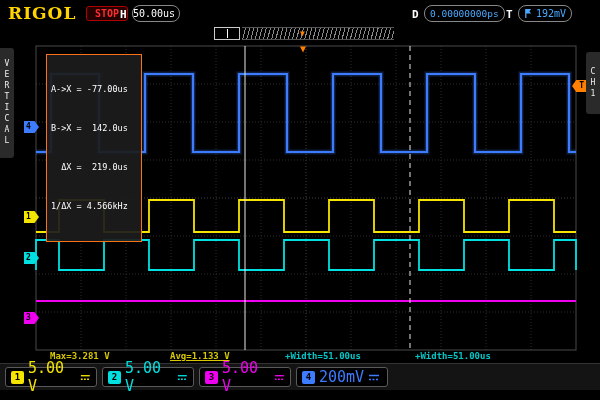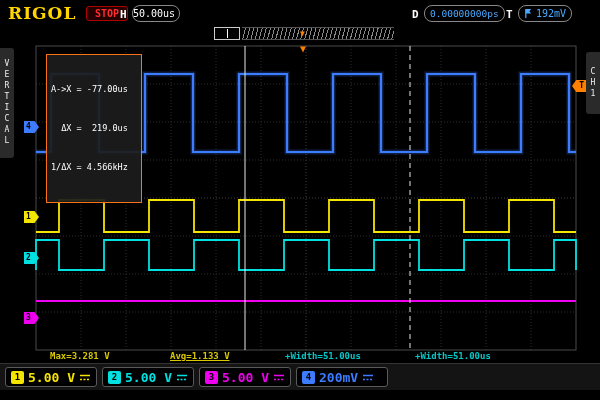--- a/index.html
+++ b/index.html
@@ -56,21 +56,21 @@
   .meas-row span{position:absolute;white-space:nowrap}
   #meas-0{left:50px}#meas-1{left:170px}#meas-2{left:285px}#meas-3{left:415px}
 
   
   .statusbar{position:absolute;left:0;top:363px;width:600px;height:27px;background:#141414;border-top:1px solid #333}
   .chbox{position:absolute;top:3px;height:20px;border:1px solid #5a5a5a;border-radius:3px;background:#000;
          display:flex;align-items:center;gap:4px;padding:0 5px}
   #chbox-0{left:5px;width:92px}#chbox-1{left:102px;width:92px}#chbox-2{left:199px;width:92px}#chbox-3{left:296px;width:92px}
   .ch-num{width:13px;height:13px;border-radius:2px;color:#000;font-size:9px;font-weight:bold;
           display:flex;align-items:center;justify-content:center;flex:none}
-  .ch-scale{font-size:13px;font-weight:bold}
+  .ch-scale{font-size:15px;font-weight:normal}
 </style>
 </head>
 <body>
 
 <div class="scope">
 
   <svg id="scope-svg">
       <line x1="81" y1="46" x2="81" y2="350" stroke="#2c2c2c" stroke-width="1" stroke-dasharray="1,2"></line>
       <line x1="126" y1="46" x2="126" y2="350" stroke="#2c2c2c" stroke-width="1" stroke-dasharray="1,2"></line>
       <line x1="171" y1="46" x2="171" y2="350" stroke="#2c2c2c" stroke-width="1" stroke-dasharray="1,2"></line>
@@ -121,20 +121,21 @@
     </div>
   </div>
 
   <div class="left-tab">VERTICAL</div>
   <div class="right-tab">CH1</div>
 
   <div class="grid-trig">▼</div>
 
   <div class="cursor-box">
     <div>A-&gt;X = -77.00us</div>
+    <div>B-&gt;X =  142.0us</div>
     <div>  ΔX =  219.0us</div>
     <div>1/ΔX = 4.566kHz</div>
   </div>
 
   <div id="grid-overlay">
       <div class="ch-marker" style="top: 211px; background: rgb(245, 228, 0);">1</div>
       <div class="ch-marker" style="top: 252px; background: rgb(0, 224, 224);">2</div>
       <div class="ch-marker" style="top: 312px; background: rgb(240, 0, 240);">3</div>
       <div class="ch-marker" style="top: 121px; background: rgb(61, 123, 255);">4</div>
       <div class="trig-marker" style="top: 80px; background: rgb(255, 127, 0);">T</div>

